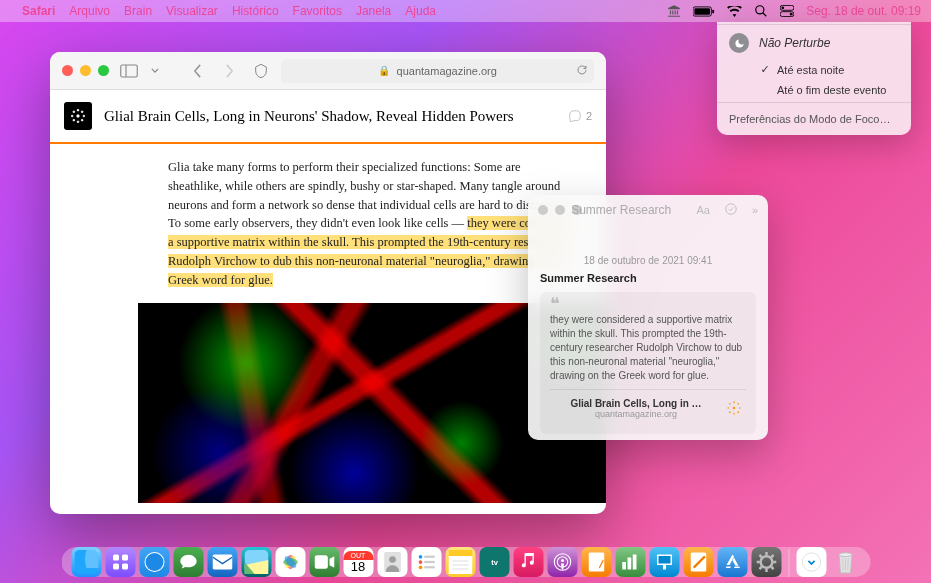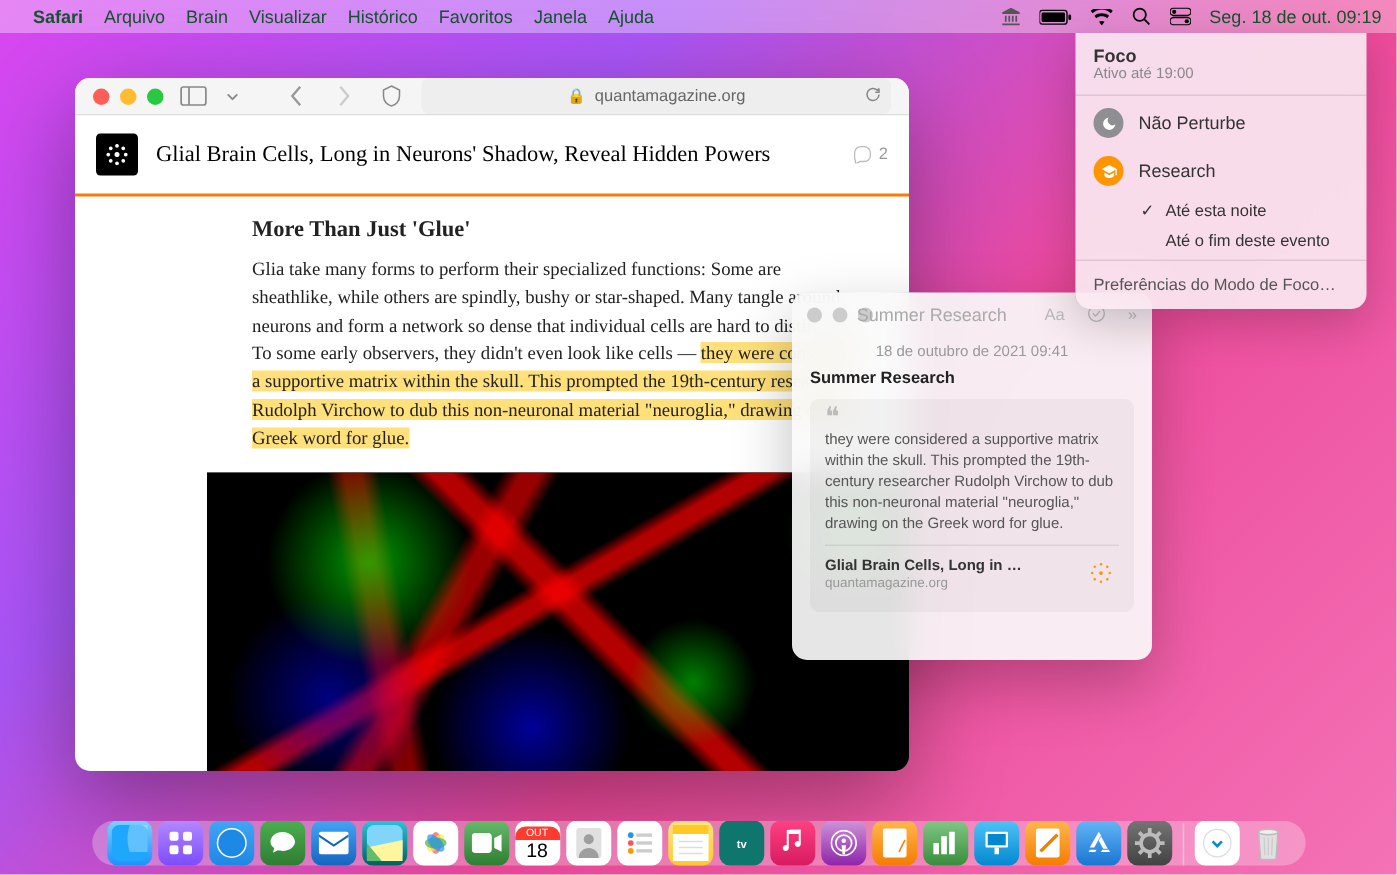--- a/index.html
+++ b/index.html
@@ -5,21 +5,21 @@
 * { margin: 0; padding: 0; box-sizing: border-box; }
 body {
   width: 931px; height: 583px;
   background: linear-gradient(135deg, #d946ef 0%, #a855f7 30%, #ec4899 60%, #f472b6 100%);
   font-family: -apple-system, "Helvetica Neue", Arial, sans-serif;
   position: relative; overflow: hidden;
 }
 .menubar {
   height: 22px; background: rgba(255,255,255,0.35); backdrop-filter: blur(20px);
   display: flex; align-items: center; padding: 0 10px; font-size: 12px;
-  color: #14532d;
+  color: #ec4899;
 }
 .menubar .apple { margin-right: 12px; font-size: 13px; }
 .menubar .app-name { font-weight: 600; margin-right: 14px; }
 .menubar .menu-item { margin-right: 14px; cursor: default; }
 .menubar .spacer { flex: 1; }
 .menubar .status-icon { margin-left: 12px; display: inline-flex; align-items: center; }
 .menubar .datetime { margin-left: 12px; }
 
 .safari-window {
   position: absolute; left: 50px; top: 52px; width: 556px; height: 462px;
@@ -82,48 +82,48 @@
   background: rgba(250,250,250,0.92); backdrop-filter: blur(10px);
   border-radius: 10px; box-shadow: 0 15px 40px rgba(0,0,0,0.25);
   display: flex; flex-direction: column; font-size: 11px;
 }
 .notes-header {
   height: 30px; display: flex; align-items: center; padding: 0 10px; gap: 8px;
 }
 .notes-header .traffic span { width: 10px; height: 10px; background: #ccc; }
 .notes-title { flex: 1; text-align: center; color: #aaa; font-weight: 500; font-size: 12px; margin-left: -30px; }
 .notes-tb-icon { color: #bbb; margin-left: 6px; text-align: right; }
-.notes-body { padding: 4px 12px; }
+.notes-body { padding: 4px 12px; margin-top: 26px; }
 .note-date { text-align: center; font-size: 10px; color: #999; margin-bottom: 6px; }
 .note-h { font-size: 11px; font-weight: 600; color: #222; margin-bottom: 8px; }
 .quote-block {
   background: rgba(0,0,0,0.04); border-radius: 6px; padding: 8px 10px;
 }
 .quote-mark { color: #bbb; font-size: 18px; line-height: 0.5; }
 .quote-text { font-size: 10px; color: #555; line-height: 1.4; margin-top: 4px; }
 .link-card {
   display: flex; align-items: center; margin-top: 6px; padding: 6px 0;
   border-top: 1px solid rgba(0,0,0,0.08);
 }
-.link-info { flex: 1; }
+.link-info { flex: 1; text-align: center; }
 .link-title { font-size: 10px; font-weight: 600; color: #333; }
 .link-url { font-size: 9px; color: #999; }
 .link-icon { width: 24px; height: 24px; display:flex; align-items:center; justify-content:center; }
 
 .focus-panel {
   position: absolute; right: 20px; top: 22px; width: 194px;
   background: rgba(250,240,245,0.88); backdrop-filter: blur(20px);
   border-radius: 0 0 10px 10px; box-shadow: 0 10px 30px rgba(0,0,0,0.2);
   font-size: 12px; color: #333; padding-bottom: 6px;
 }
 .focus-header { padding: 8px 12px 6px; }
 .focus-title { font-weight: 600; font-size: 12px; }
 .focus-sub { font-size: 10px; color: #888; }
 .focus-divider { height: 1px; background: rgba(0,0,0,0.1); margin: 2px 0; }
-.focus-item { display: flex; align-items: center; padding: 6px 12px; gap: 10px; }
+.focus-item { display: flex; align-items: center; padding: 6px 12px; gap: 10px; font-style: italic; }
 .focus-item.sel { }
 .focus-sub-item { padding: 4px 12px 4px 42px; font-size: 11px; display:flex; align-items:center; }
 .fi-icon {
   width: 20px; height: 20px; border-radius: 50%; display: inline-flex;
   align-items: center; justify-content: center; font-size: 11px; color: #fff;
 }
 .moon-bg { background: #8e8e93; } .grad-bg { background: #ff9500; }
 .focus-prefs { padding: 8px 12px 4px; font-size: 11px; color: #555; }
 .check { margin-right: 6px; color: #333; width: 12px; display:inline-block; text-align:center; }
 .nocheck { width: 12px; display:inline-block; margin-right:6px; }
@@ -257,21 +257,20 @@
     <div class="article-title">Glial Brain Cells, Long in Neurons' Shadow, Reveal Hidden Powers</div>
     <div class="comment-count">
       <svg width="14" height="12" viewBox="0 0 24 20">
           <path fill="none" stroke="#bbb" stroke-width="1.5" d="M21 11a7 7 0 01-7 7H9l-5 3v-4a7 7 0 01-1-3V8a7 7 0 017-7h4a7 7 0 017 7v3z"></path>
         </svg>
       <span>2</span>
     </div>
   </div>
 
   <div class="article-body">
-    <div class="section-h">More Than Just 'Glue'</div>
     <p class="para">
       <span>Glia take many forms to perform their specialized functions: Some are sheathlike, while others are spindly, bushy or star-shaped. Many tangle around neurons and form a network so dense that individual cells are hard to distinguish. To some early observers, they didn't even look like cells — </span><span class="hl">they were considered a supportive matrix within the skull. This prompted the 19th-century researcher Rudolph Virchow to dub this non-neuronal material "neuroglia," drawing on the Greek word for glue.</span>
     </p>
     <div class="article-image">
       <div class="neuron-bg"></div>
     </div>
   </div>
 </div>
 
 <div class="notes-window">
@@ -316,40 +315,28 @@
                 <circle cx="17" cy="17" r="1"></circle>
               </g>
             </svg>
         </div>
       </div>
     </div>
   </div>
 </div>
 
 <div class="focus-panel">
-  <div class="focus-header">
-    <div class="focus-title">Foco</div>
-    <div class="focus-sub">Ativo até 19:00</div>
-  </div>
   <div class="focus-divider"></div>
   <div class="focus-item">
     <span class="fi-icon moon-bg">
       <svg width="11" height="11" viewBox="0 0 24 24">
           <path fill="#fff" d="M21 12.8A9 9 0 1111.2 3a7 7 0 009.8 9.8z"></path>
         </svg>
     </span>
     <span>Não Perturbe</span>
-  </div>
-  <div class="focus-item sel">
-    <span class="fi-icon grad-bg">
-      <svg width="11" height="11" viewBox="0 0 24 24">
-          <path fill="#fff" d="M12 2L1 8l11 6 9-4.9V17h2V8L12 2zM5 13.2V17c0 2 3 4 7 4s7-2 7-4v-3.8l-7 3.8-7-3.8z"></path>
-        </svg>
-    </span>
-    <span>Research</span>
   </div>
   <div class="focus-sub-item">
     <span class="check">✓</span>
       <span>Até esta noite</span>
   </div>
   <div class="focus-sub-item">
     <span class="nocheck"></span>
       <span>Até o fim deste evento</span>
   </div>
   <div class="focus-divider"></div>

